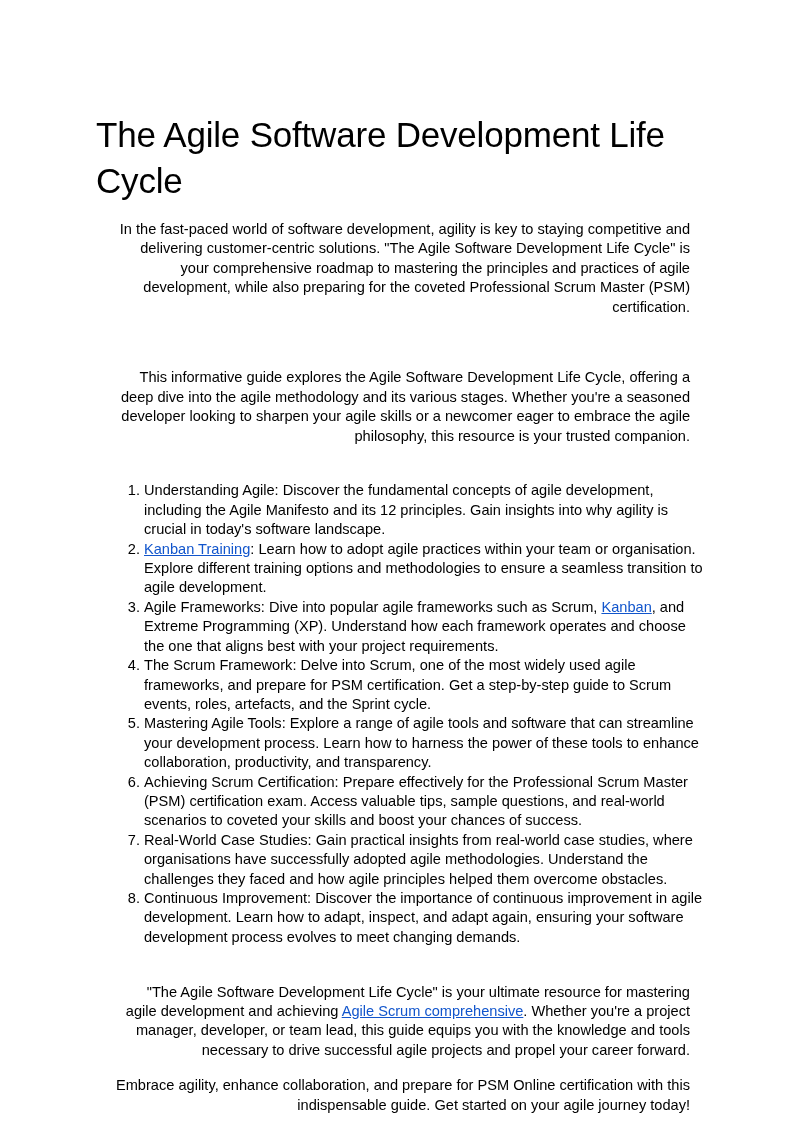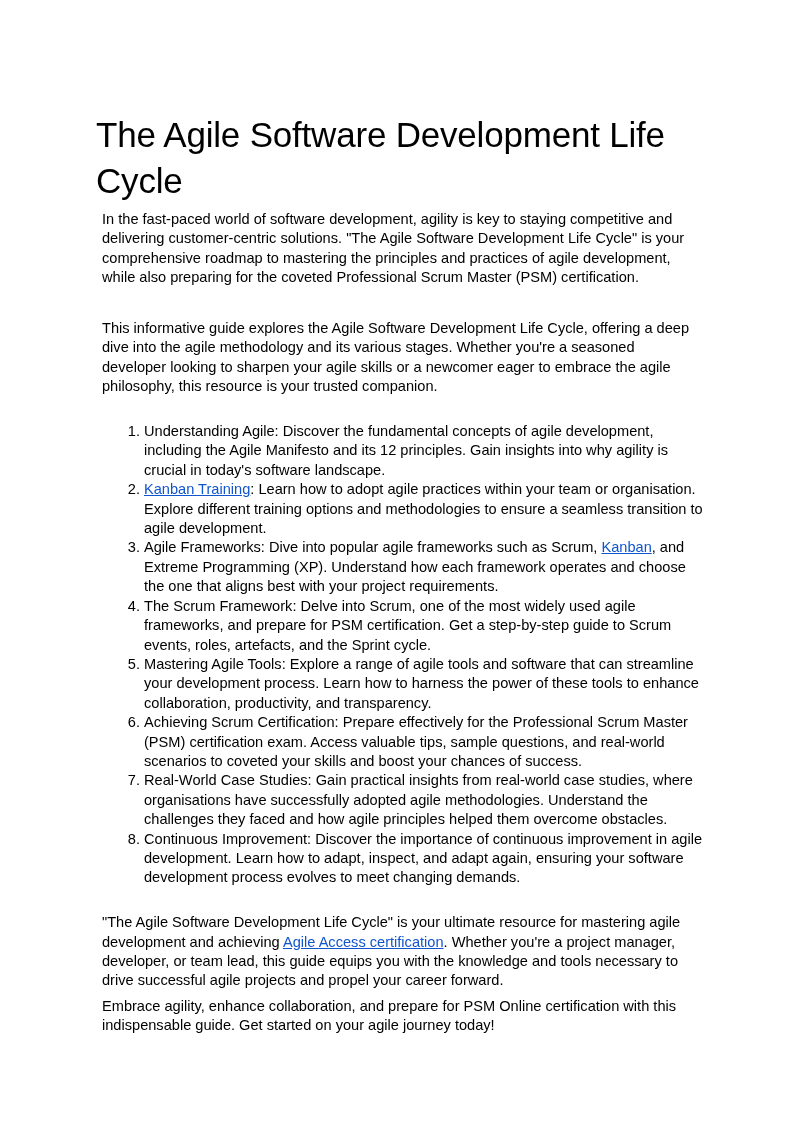--- a/index.html
+++ b/index.html
@@ -7,21 +7,21 @@
     .page {
       position: absolute; left: 96px; top: 112px; width: 610px;
       font-family: "Liberation Sans", sans-serif; color: #000;
       font-size: 14.6px; line-height: 19.4px;
     }
     h1 {
       font-family: "Liberation Sans", sans-serif;
       font-weight: normal; font-size: 35px; line-height: 46px;
       margin: 0 0 0 0; letter-spacing: -0.2px;
     }
-    p { margin: 6px; }
+    p { margin: 16px; text-align: right; }
     .gap { height: 19.4px; }
     ol { margin: 0; padding-left: 48px; }
     ol li { padding-left: 0; }
     a { color: #1155cc; text-decoration: underline; }
   </style>
 </head>
 <body>
 
 <div class="page">
   <h1>The Agile Software Development Life Cycle</h1>
@@ -33,15 +33,15 @@
     <li><span>Understanding Agile: Discover the fundamental concepts of agile development, including the Agile Manifesto and its 12 principles. Gain insights into why agility is crucial in today's software landscape.</span></li>
     <li><a>Kanban Training</a><span>: Learn how to adopt agile practices within your team or organisation. Explore different training options and methodologies to ensure a seamless transition to agile development.</span></li>
     <li><span>Agile Frameworks: Dive into popular agile frameworks such as Scrum, </span><a>Kanban</a><span>, and Extreme Programming (XP). Understand how each framework operates and choose the one that aligns best with your project requirements.</span></li>
     <li><span>The Scrum Framework: Delve into Scrum, one of the most widely used agile frameworks, and prepare for PSM certification. Get a step-by-step guide to Scrum events, roles, artefacts, and the Sprint cycle.</span></li>
     <li><span>Mastering Agile Tools: Explore a range of agile tools and software that can streamline your development process. Learn how to harness the power of these tools to enhance collaboration, productivity, and transparency.</span></li>
     <li><span>Achieving Scrum Certification: Prepare effectively for the Professional Scrum Master (PSM) certification exam. Access valuable tips, sample questions, and real-world scenarios to coveted your skills and boost your chances of success.</span></li>
     <li><span>Real-World Case Studies: Gain practical insights from real-world case studies, where organisations have successfully adopted agile methodologies. Understand the challenges they faced and how agile principles helped them overcome obstacles.</span></li>
     <li><span>Continuous Improvement: Discover the importance of continuous improvement in agile development. Learn how to adapt, inspect, and adapt again, ensuring your software development process evolves to meet changing demands.</span></li>
   </ol>
   <div class="gap"></div>
-  <p><span>"The Agile Software Development Life Cycle" is your ultimate resource for mastering agile development and achieving </span><a>Agile Access certification</a><span>. Whether you're a project manager, developer, or team lead, this guide equips you with the knowledge and tools necessary to drive successful agile projects and propel your career forward.</span></p>
+  <p><span>"The Agile Software Development Life Cycle" is your ultimate resource for mastering agile development and achieving </span><a>Agile Scrum comprehensive</a><span>. Whether you're a project manager, developer, or team lead, this guide equips you with the knowledge and tools necessary to drive successful agile projects and propel your career forward.</span></p>
   <p>Embrace agility, enhance collaboration, and prepare for PSM Online certification with this indispensable guide. Get started on your agile journey today!</p>
 </div>
 
 </body></html>

